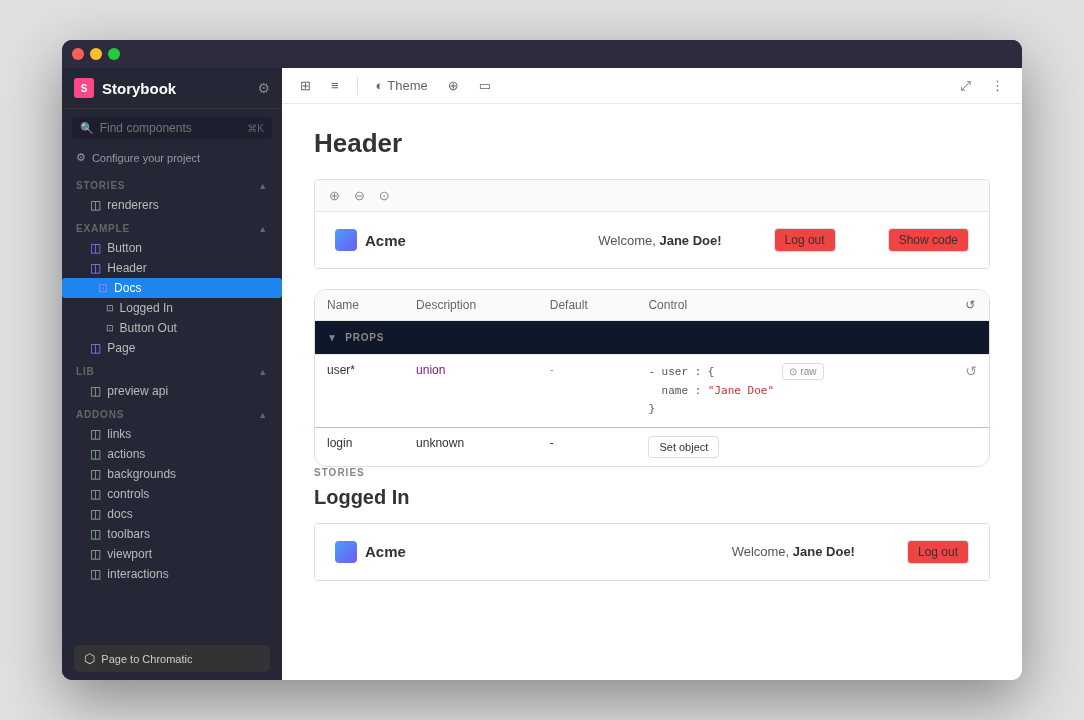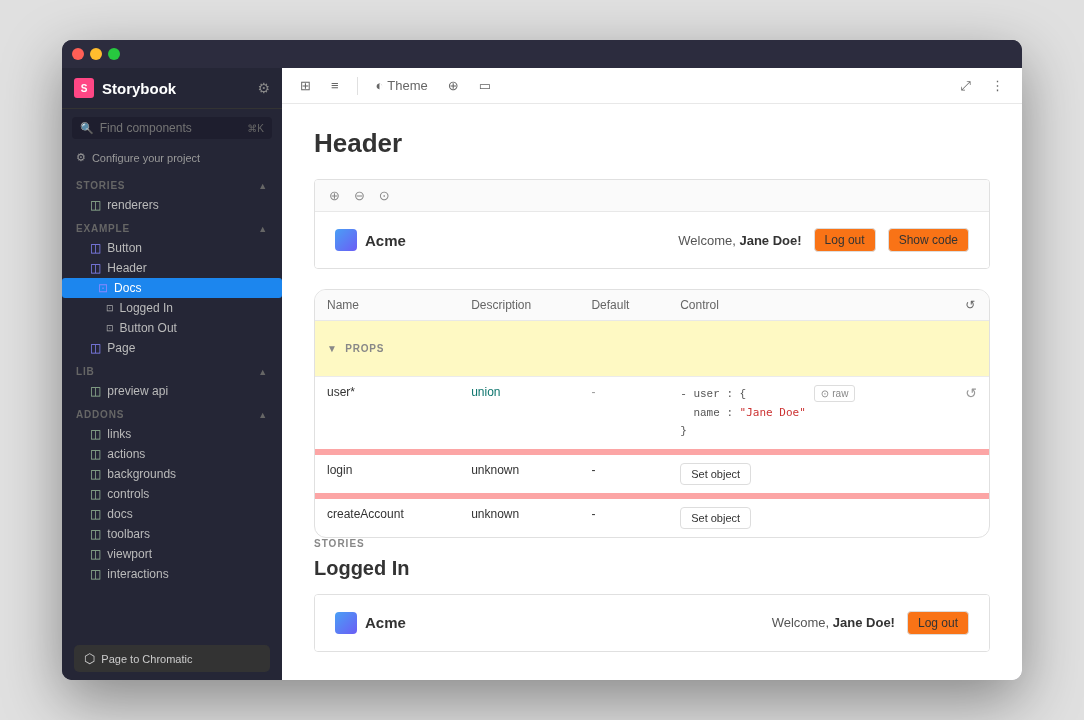--- a/index.html
+++ b/index.html
@@ -246,24 +246,25 @@
       color: #333;
     }
     .preview-right .welcome {
       color: #555;
     }
     .preview-right .welcome b { color: #333; }
     .preview-right .logout-btn, .preview-right .showcode-btn {
       padding: 4px 10px;
       border: 1px solid #ddd;
       border-radius: 4px;
-      background: #f97316;
+      background: #ef4444;
       font-size: 12px;
       cursor: pointer;
       color: #333;
+      margin-left: 40px;
     }
 
     
     .props-section {
       border: 1px solid #e0e0e0;
       border-radius: 12px;
       overflow: hidden;
     }
     .props-table {
       width: 100%;
@@ -274,37 +275,37 @@
       text-align: left;
       padding: 8px 12px;
       background: #fafafa;
       color: #666;
       font-weight: 500;
       border-bottom: 1px solid #e8e8e8;
       font-size: 12px;
     }
     .props-table td {
       padding: 8px 12px;
-      border-bottom: 6px solid #fca5a5;
+      border-bottom: 1px solid #fca5a5;
       color: #333;
       vertical-align: top;
     }
     .props-table tr:last-child td { border-bottom: none; }
     .section-header-row td {
-      background: #fef9c3;
+      background: #0f172a;
       font-size: 10px;
       font-weight: 600;
       color: #888;
       letter-spacing: 0.08em;
       text-transform: uppercase;
-      padding: 22px 12px;
+      padding: 11px 12px;
       border-bottom: 1px solid #ebebeb;
     }
     .prop-name { font-weight: 500; color: #333; }
-    .prop-type { color: #0f766e; font-style: normal; text-align: right; }
+    .prop-type { color: #701a75; font-style: normal; text-align: right; }
     .prop-default { color: #999; }
     .prop-control {
       display: flex;
       align-items: flex-start;
       gap: 8px;
     }
     .code-snippet {
       font-family: monospace;
       font-size: 11px;
       color: #c33;
@@ -590,29 +591,20 @@
 
               <tr class="table-row">
                 <td>login</td>
                 <td>unknown</td>
                 <td>-</td>
                 <td>
                   <button class="set-object-btn">Set object</button>
                 </td>
                 <td></td>
               </tr>
-              <tr class="table-row">
-                <td>createAccount</td>
-                <td>unknown</td>
-                <td>-</td>
-                <td>
-                  <button class="set-object-btn">Set object</button>
-                </td>
-                <td></td>
-              </tr>
             </tbody>
           </table>
         </div>
 
         <div class="stories-section">
           <div class="stories-section-label">STORIES</div>
           <div class="stories-story-title">Logged In</div>
           <div class="stories-preview">
             <div class="stories-preview-content">
               <div class="acme-logo">

